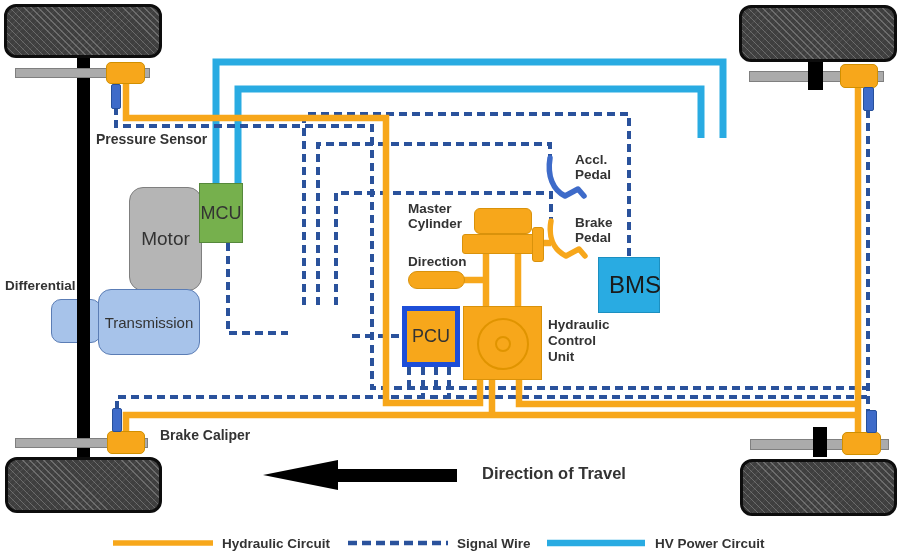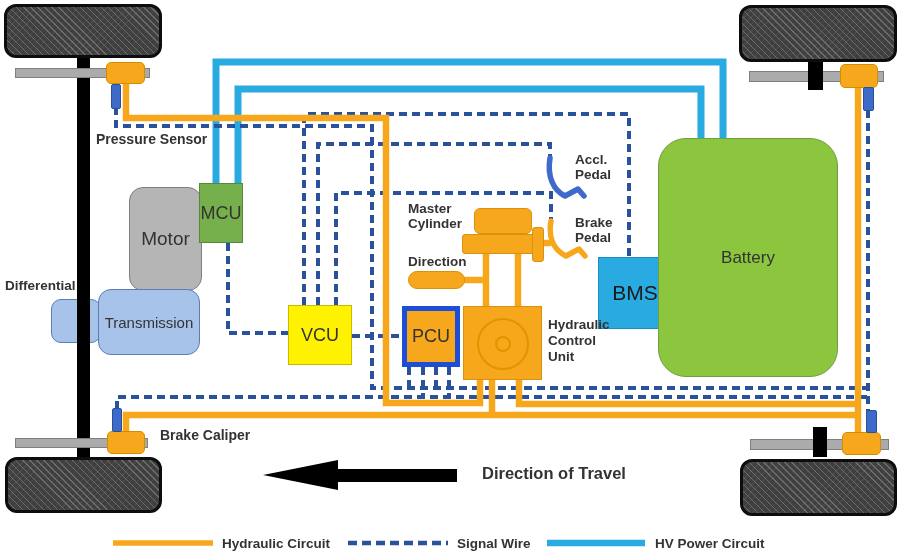--- a/index.html
+++ b/index.html
@@ -87,35 +87,29 @@
 
   <div class="box" style="left:129px;top:187px;width:73px;height:104px;background:var(--motor-gray);border:1.5px solid #7f7f7f;border-radius:14px;font-size:19px;">
     <span>Motor</span>
   </div>
   <div class="box" style="left:199px;top:183px;width:44px;height:60px;background:var(--mcu-green);border:1px solid #55883b;font-size:18px;">
     <span>MCU</span>
   </div>
   <div class="box" style="left:98px;top:289px;width:102px;height:66px;background:var(--trans-blue);border:1.5px solid #5b7db5;border-radius:13px;font-size:15px;justify-content:center;">
     <span>Transmission</span>
   </div>
-  <div class="box" style="left:288px;top:305px;width:64px;height:60px;background:var(--vcu-yellow);border:1px solid #ccba00;font-size:18px;">
-    <span>VCU</span>
-  </div>
   <div class="box" style="left:402px;top:306px;width:58px;height:61px;background:var(--hydraulic);border:5px solid #1d4ed8;font-size:18px;">
     <span>PCU</span>
   </div>
   <div class="box" style="left:463px;top:306px;width:79px;height:74px;background:var(--hydraulic);border:1px solid #d9920b;">
     <div class="ring" style="left:13px;top:11px;width:52px;height:52px;"></div>
     <div class="ring" style="left:31px;top:29px;width:16px;height:16px;"></div>
   </div>
-  <div class="box" style="left:598px;top:257px;width:62px;height:72px;background:var(--bms-cyan);border:1px solid #1c8fc0;font-size:21px;color:#1a1a1a;padding-left:12px;">
+  <div class="box" style="left:598px;top:257px;width:62px;height:56px;background:var(--bms-cyan);border:1px solid #1c8fc0;font-size:24px;color:#1a1a1a;padding-left:12px;">
     <span>BMS</span>
-  </div>
-  <div class="box" style="left:658px;top:138px;width:180px;height:239px;background:var(--battery-green);border:1.5px solid #6e9e46;border-radius:28px;font-size:17px;">
-    <span>Battery</span>
   </div>
 
   <div class="abs" style="left:474px;top:208px;width:58px;height:26px;background:var(--hydraulic);border:1px solid #d9920b;border-radius:6px;"></div>
   <div class="abs" style="left:462px;top:234px;width:78px;height:20px;background:var(--hydraulic);border:1px solid #d9920b;border-radius:3px;"></div>
   <div class="abs" style="left:532px;top:227px;width:12px;height:35px;background:var(--hydraulic);border:1px solid #d9920b;border-radius:3px;"></div>
   <div class="abs" style="left:408px;top:271px;width:57px;height:18px;background:var(--hydraulic);border:1px solid #d9920b;border-radius:9px;"></div>
 
   <div class="caliper" style="left:106px;top:62px;width:39px;height:22px;"></div>
   <div class="caliper" style="left:840px;top:64px;width:38px;height:24px;"></div>
   <div class="caliper" style="left:107px;top:431px;width:38px;height:23px;"></div>

